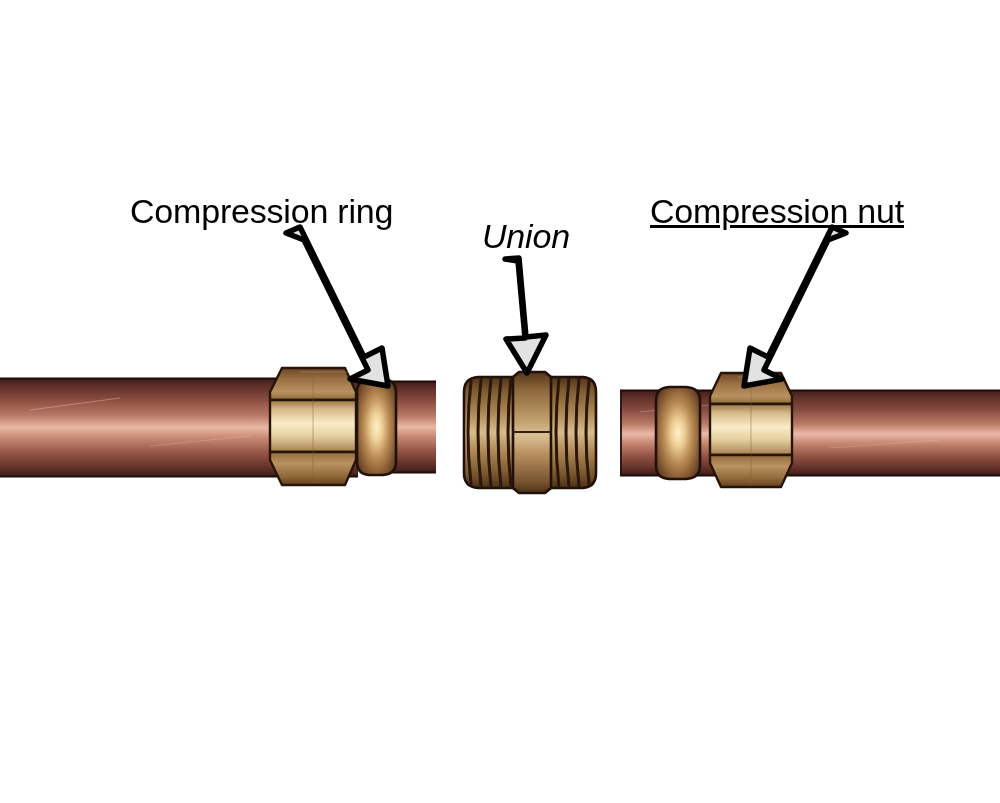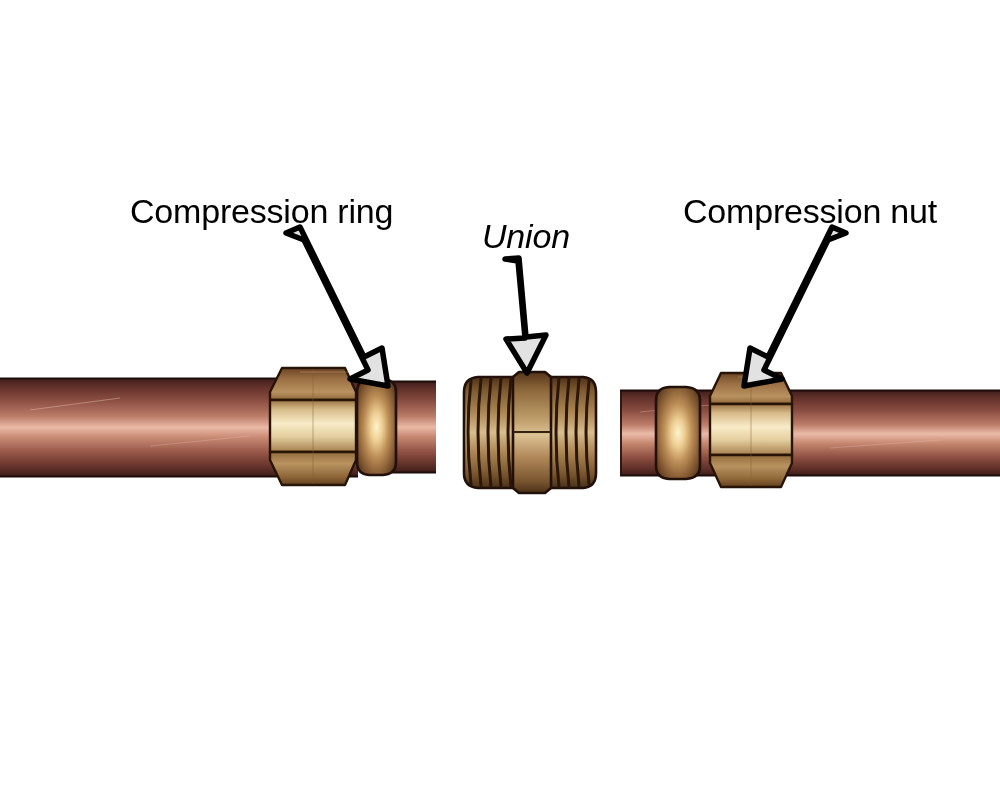--- a/index.html
+++ b/index.html
@@ -9,21 +9,21 @@
     overflow:hidden;position:relative;
   }
   #stage{position:absolute;left:0;top:0;width:916px;height:803px;}
   .label{
     position:absolute;color:#000;font-size:34px;line-height:34px;
     white-space:nowrap;font-family:"Liberation Sans", sans-serif;
     letter-spacing:-0.2px;
   }
   #lbl-ring{left:130px;top:194px;}
   #lbl-union{left:482px;top:219px;font-style:italic;}
-  #lbl-nut{left:683px;top:194px;}
+  #lbl-nut{left:650px;top:194px;text-decoration:underline;}
   svg{position:absolute;left:0;top:0;}
 </style>
 </head>
 <body>
 
 <div id="stage">
 
   <svg width="1000" height="803" viewBox="0 0 1000 803">
     <defs>
 

